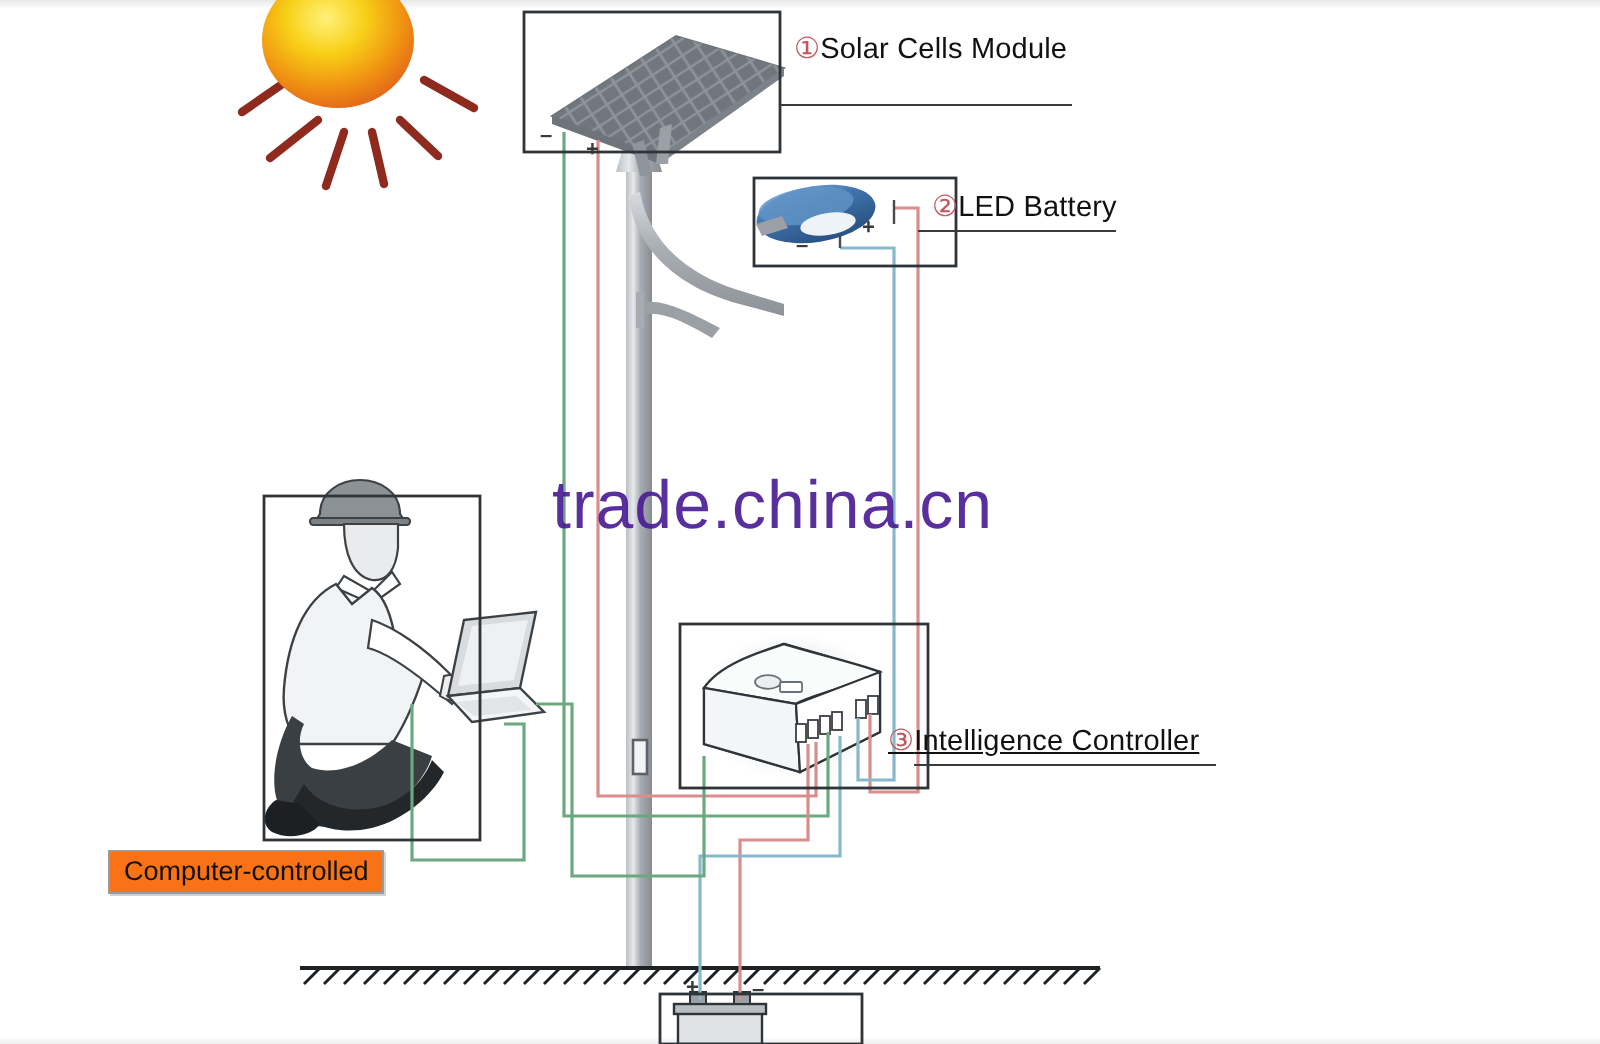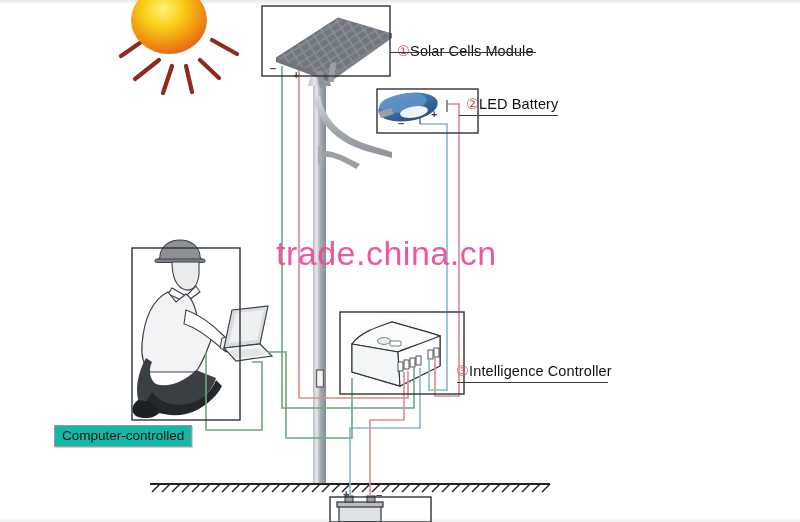--- a/index.html
+++ b/index.html
@@ -14,26 +14,26 @@
   .topbar{position:absolute;left:0;top:0;width:800px;height:4px;
     background:linear-gradient(to bottom,#e8e8e8,#f4f4f4 60%,#fdfdfd);}
   .botbar{position:absolute;left:0;bottom:0;width:800px;height:3px;
     background:linear-gradient(to top,#eeeeee,#fbfbfb);}
 
   .lbl{position:absolute;white-space:nowrap;color:#111;}
   .lbl .num{color:#c2575f;font-weight:400;}
   .cap{font-size:14.5px;letter-spacing:.1px;}
   .capline{position:absolute;height:1px;background:#3a3a3a;}
 
-  .boxlabel{position:absolute;border:1px solid #9a9a9a;background:#14b8a6;
+  .boxlabel{position:absolute;border:1px solid #9a9a9a;background:#f97316;
     font-size:13.5px;color:#111;padding:2px 7px 3px 7px;
     box-shadow:1px 1px 0 rgba(0,0,0,.18);}
 
   .watermark{position:absolute;left:276px;top:234px;font-size:34px;
-    color:#ec4899;letter-spacing:.5px;font-family:"Liberation Sans",sans-serif;
+    color:#4c1d95;letter-spacing:.5px;font-family:"Liberation Sans",sans-serif;
     opacity:.92;user-select:none;}
 
   .pm{position:absolute;font-size:11px;color:#3a3a3a;line-height:1;font-weight:bold;}
 </style>
 </head>
 <body>
 
 <div id="stage">
 
   <div class="topbar"></div>
@@ -264,31 +264,31 @@
 
   <div class="pm" style="left:270px;top:63px;">–</div>
   <div class="pm" style="left:293px;top:70px;">+</div>
   <div class="pm" style="left:431px;top:109px;">+</div>
   <div class="pm" style="left:398px;top:118px;">–</div>
   <div class="pm" style="left:343px;top:489px;">+</div>
   <div class="pm" style="left:376px;top:490px;">–</div>
 
   <div class="watermark">trade.china.cn</div>
 
-  <div class="lbl cap" style="left:397px;top:43px;">
+  <div class="lbl cap" style="left:397px;top:17px;">
     <span class="num">①</span><span>Solar Cells Module</span>
   </div>
   <div class="capline" style="left:390px;top:52px;width:146px;"></div>
 
   <div class="lbl cap" style="left:466px;top:96px;">
     <span class="num">②</span><span>LED Battery</span>
   </div>
   <div class="capline" style="left:459px;top:115px;width:99px;"></div>
 
-  <div class="lbl cap" style="left:456px;top:363px;">
+  <div class="lbl cap" style="left:444px;top:363px;text-decoration:underline;">
     <span class="num">③</span><span>Intelligence Controller</span>
   </div>
   <div class="capline" style="left:457px;top:382px;width:151px;"></div>
 
 
   <div class="boxlabel" style="left:54px;top:425px;">Computer-controlled</div>
 
 </div>
 
 </body></html>

